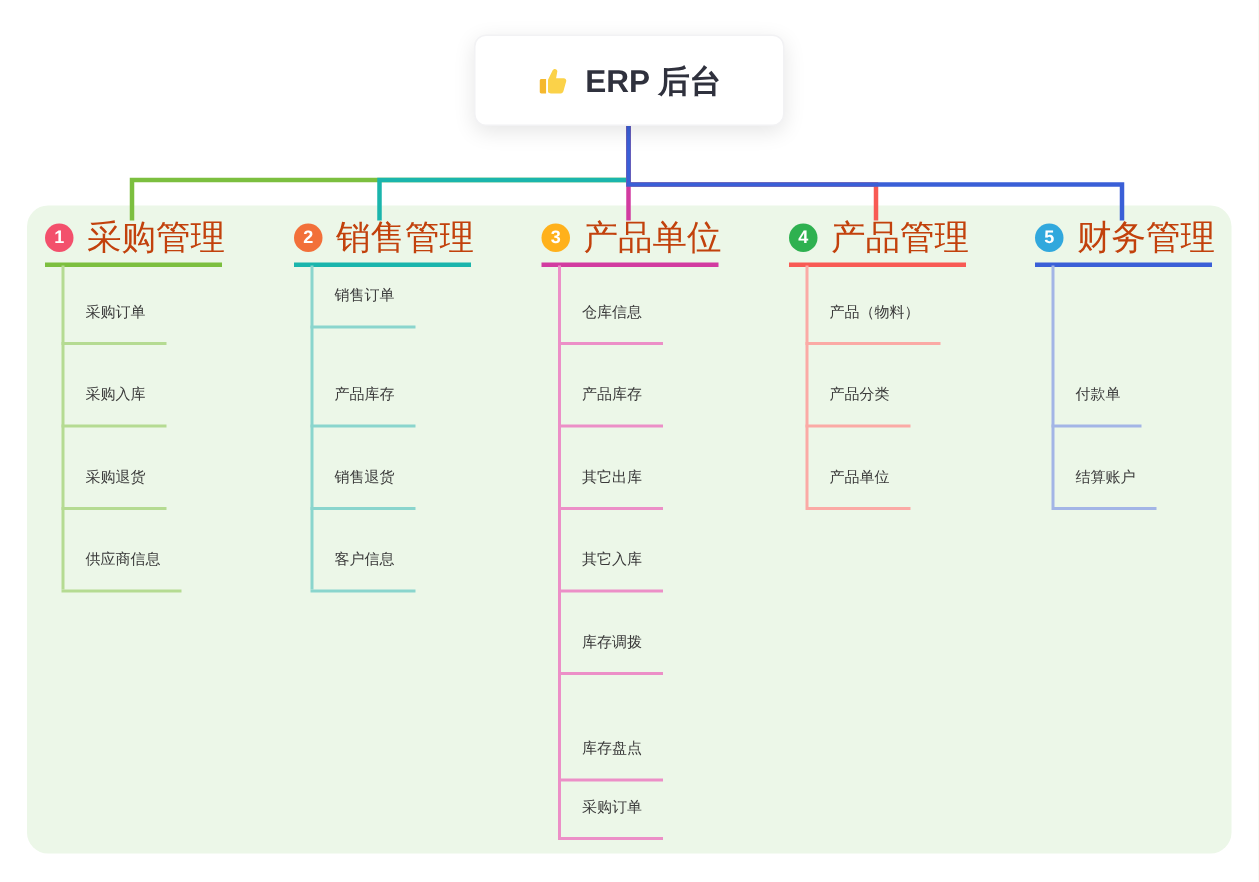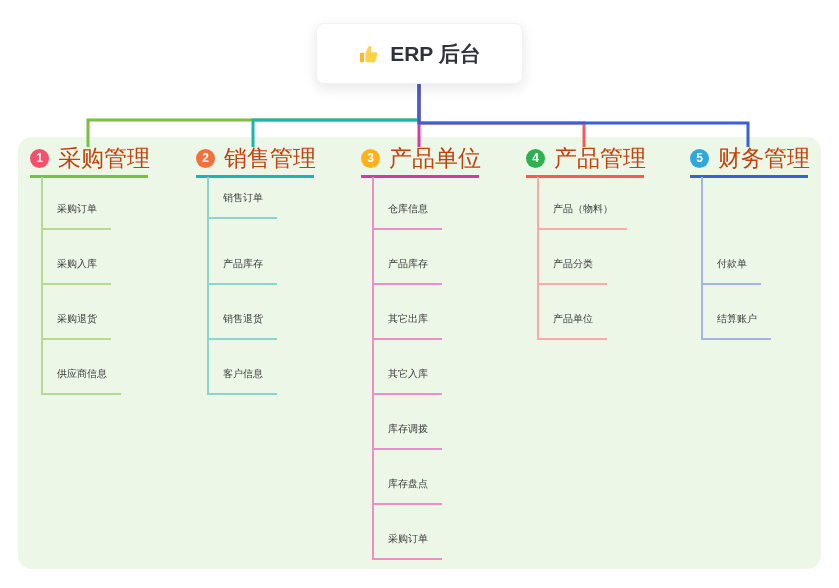--- a/index.html
+++ b/index.html
@@ -101,21 +101,21 @@
   <div class="hdr">
     <span class="badge">3</span>
     <span class="title">产品单位</span>
   </div>
   <div class="vline" style="height:381px"></div>
   <div class="child" style="top:53px"><span>仓库信息</span></div>
   <div class="child" style="top:108px"><span>产品库存</span></div>
   <div class="child" style="top:163px"><span>其它出库</span></div>
   <div class="child" style="top:273px"><span>库存调拨</span></div>
   <div class="child" style="top:218px"><span>其它入库</span></div>
-  <div class="child" style="top:328px"><span>库存盘点</span></div>
+  <div class="child" style="top:344px"><span>库存盘点</span></div>
   <div class="child" style="top:383px"><span>采购订单</span></div>
 </div>
 
 <div class="branch br4" style="left:526px">
   <div class="hdr">
     <span class="badge">4</span>
     <span class="title">产品管理</span>
   </div>
   <div class="vline" style="height:161px"></div>
   <div class="child" style="top:53px"><span>产品（物料）</span></div>

